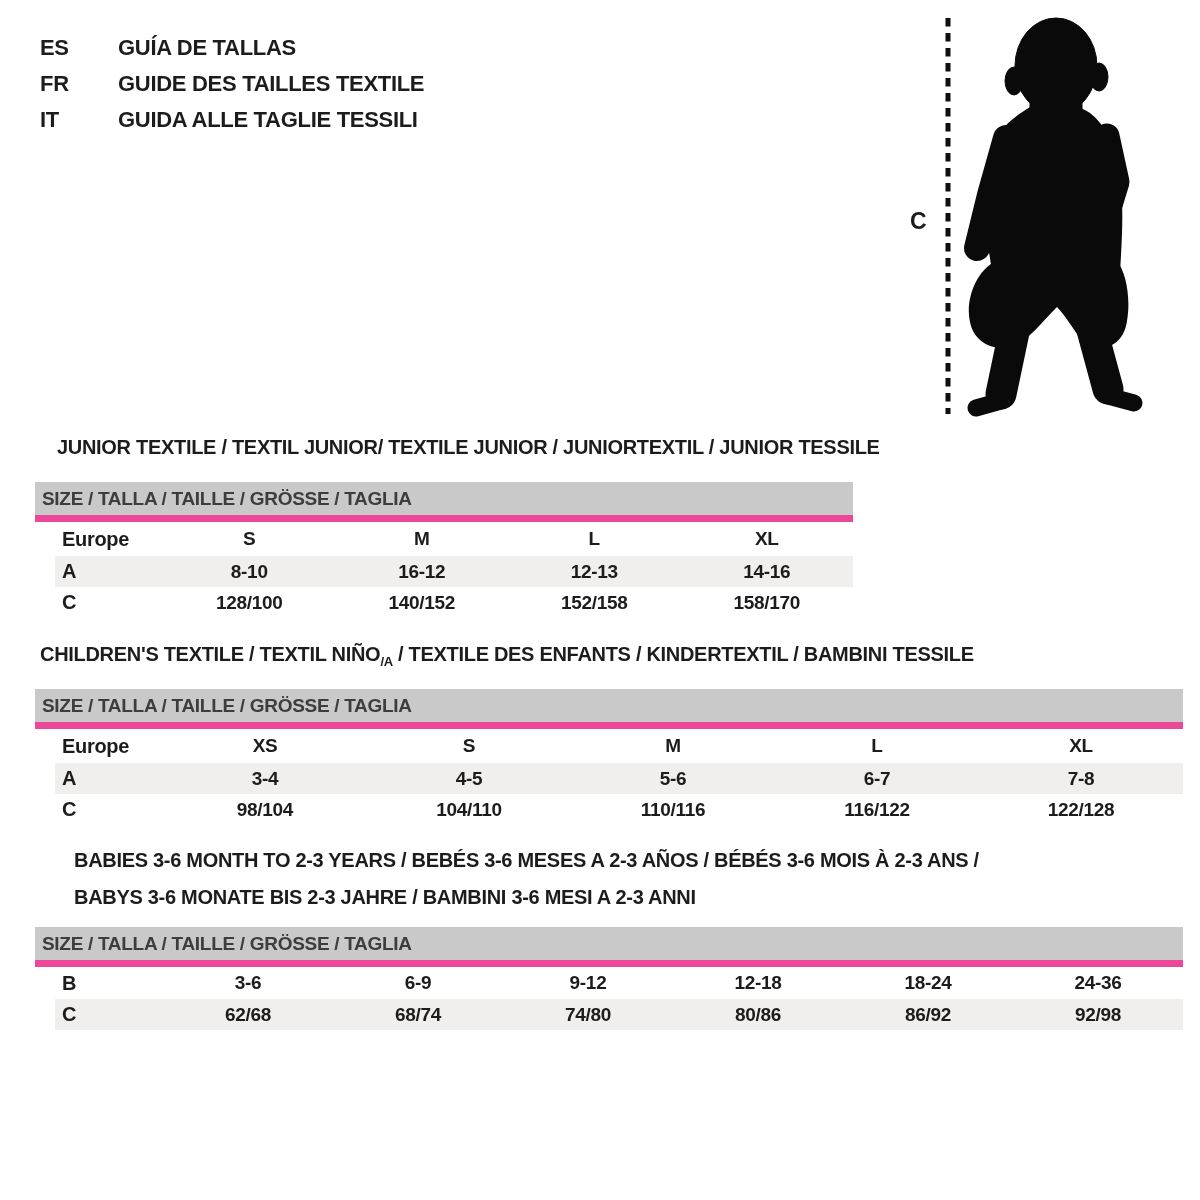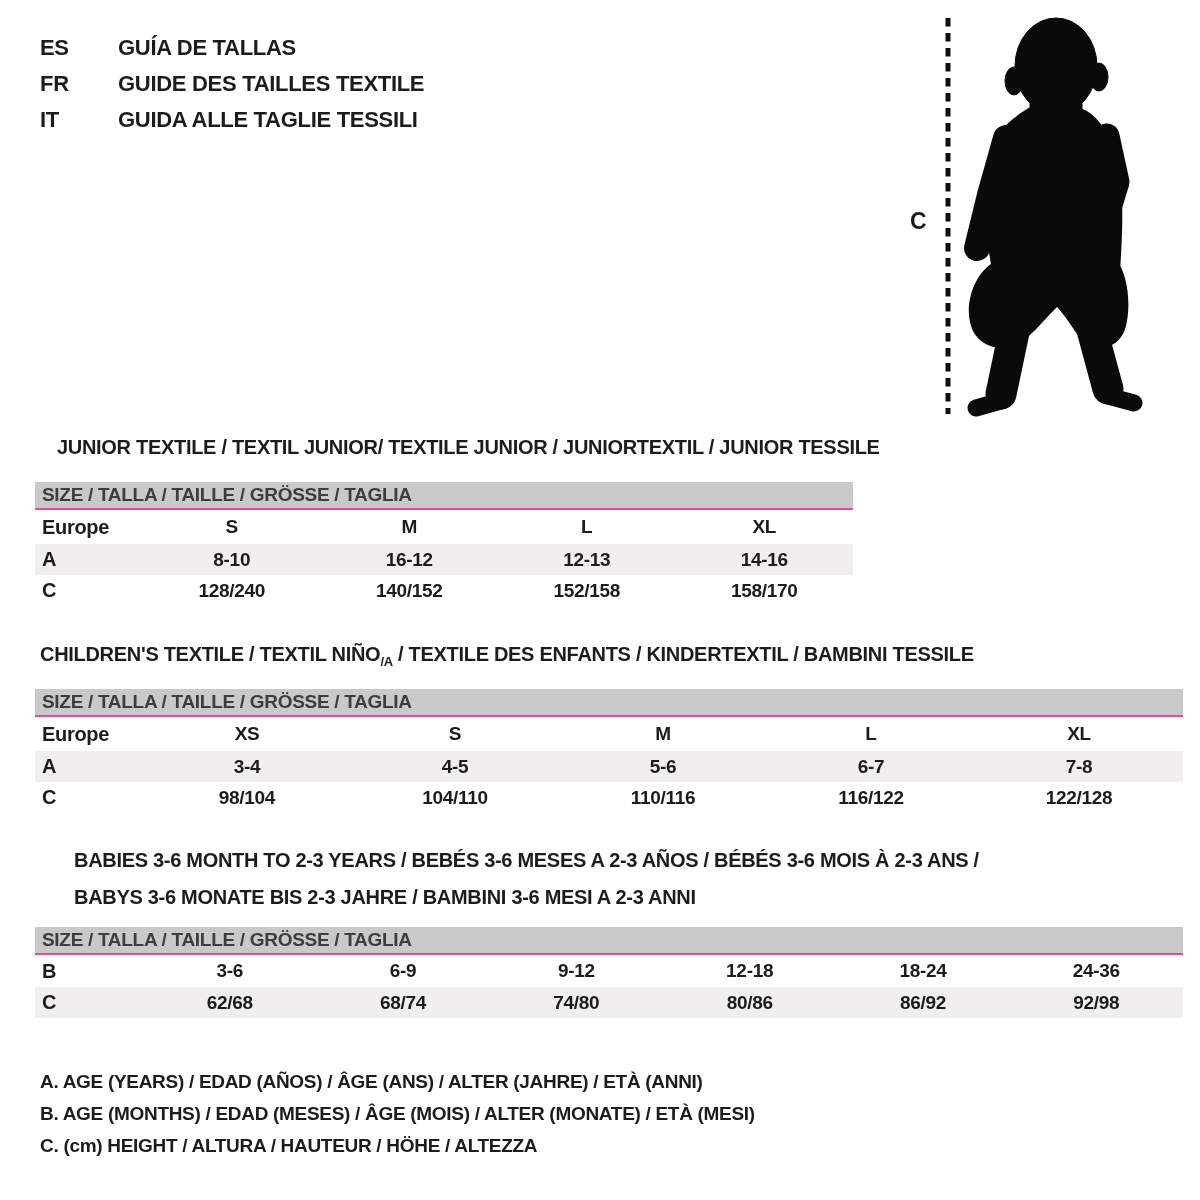--- a/index.html
+++ b/index.html
@@ -23,25 +23,25 @@
   .c-label { position:absolute; left:30px; top:198px; font-size:23px; }
 
   
   .sec-title { position:absolute; left:40px; font-size:20px; white-space:nowrap; }
   .sec-title .sub { font-size:13px; vertical-align:-5px; }
   .title-2line { line-height:37px;margin-left:34px; }
 
   
   .size-table { position:absolute; left:35px; }
   .t-bar {
-    height:28px; background:#c9c9c9; border-bottom:2px solid #ec4899;
+    height:40px; background:#c9c9c9; border-bottom:7px solid #ec4899;
     display:flex; align-items:center; padding-left:7px;
     font-size:19px; color:#3d3d3d; white-space:nowrap;
   }
-  .t-row { display:grid; align-items:center; font-size:19px; height:31px; }
+  .t-row { display:grid; align-items:center; font-size:19px; height:31px;margin-left:20px; }
   .t-row.tall { height:34px; }
   .t-row.shade { background:#f0efee; }
   .cols-4 { grid-template-columns:108px repeat(4,1fr); }
   .cols-5 { grid-template-columns:108px repeat(5,1fr); }
   .cols-6 { grid-template-columns:108px repeat(6,1fr); }
   .t-label { padding-left:7px; text-align:left; font-size:20px; }
   .t-val { text-align:center; }
 
   
   .legend { position:absolute; left:40px; top:1066px; }
@@ -104,21 +104,21 @@
     </div>
     <div class="t-row shade cols-4">
       <span class="t-label">A</span>
       <span class="t-val">8-10</span>
       <span class="t-val">16-12</span>
       <span class="t-val">12-13</span>
       <span class="t-val">14-16</span>
     </div>
     <div class="t-row cols-4">
       <span class="t-label">C</span>
-      <span class="t-val">128/240</span>
+      <span class="t-val">128/100</span>
       <span class="t-val">140/152</span>
       <span class="t-val">152/158</span>
       <span class="t-val">158/170</span>
     </div>
   </div>
 
   <div class="sec-title" style="top:643px;"><span>CHILDREN'S TEXTILE / TEXTIL NIÑO</span><span class="sub">/A</span><span> / TEXTILE DES ENFANTS / KINDERTEXTIL / BAMBINI TESSILE</span></div>
   <div class="size-table" style="top:689px; width:1148px;">
     <div class="t-bar">SIZE / TALLA / TAILLE / GRÖSSE / TAGLIA</div>
     <div class="t-row tall cols-5">
@@ -166,19 +166,14 @@
       <span class="t-label">C</span>
       <span class="t-val">62/68</span>
       <span class="t-val">68/74</span>
       <span class="t-val">74/80</span>
       <span class="t-val">80/86</span>
       <span class="t-val">86/92</span>
       <span class="t-val">92/98</span>
     </div>
   </div>
 
-  <div class="legend">
-    <div class="legend-line">A. AGE (YEARS) / EDAD (AÑOS) / ÂGE (ANS) / ALTER (JAHRE) / ETÀ (ANNI)</div>
-    <div class="legend-line">B. AGE (MONTHS) / EDAD (MESES) / ÂGE (MOIS) / ALTER (MONATE) / ETÀ (MESI)</div>
-    <div class="legend-line">C. (cm) HEIGHT / ALTURA / HAUTEUR / HÖHE / ALTEZZA</div>
-  </div>
 
 </div>
 
 </body></html>

